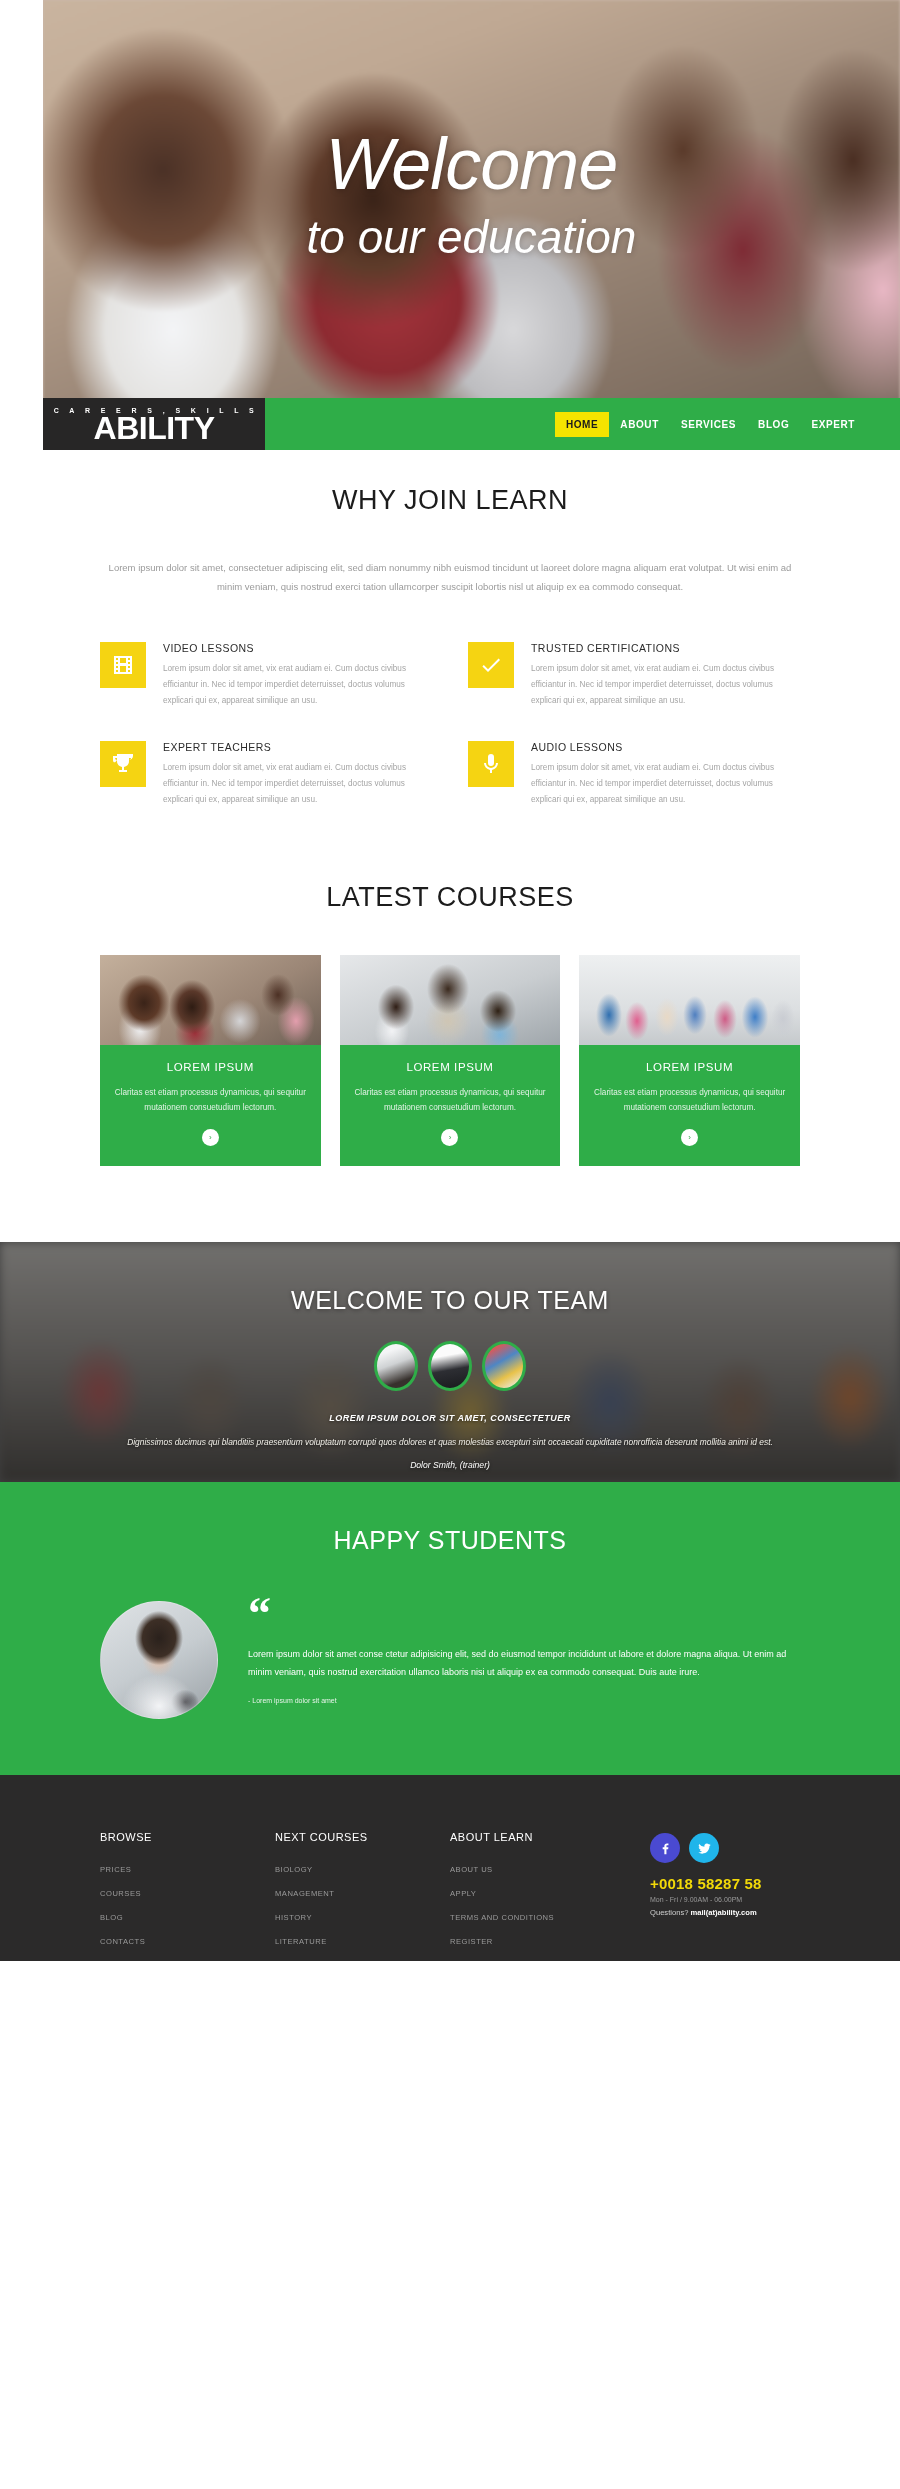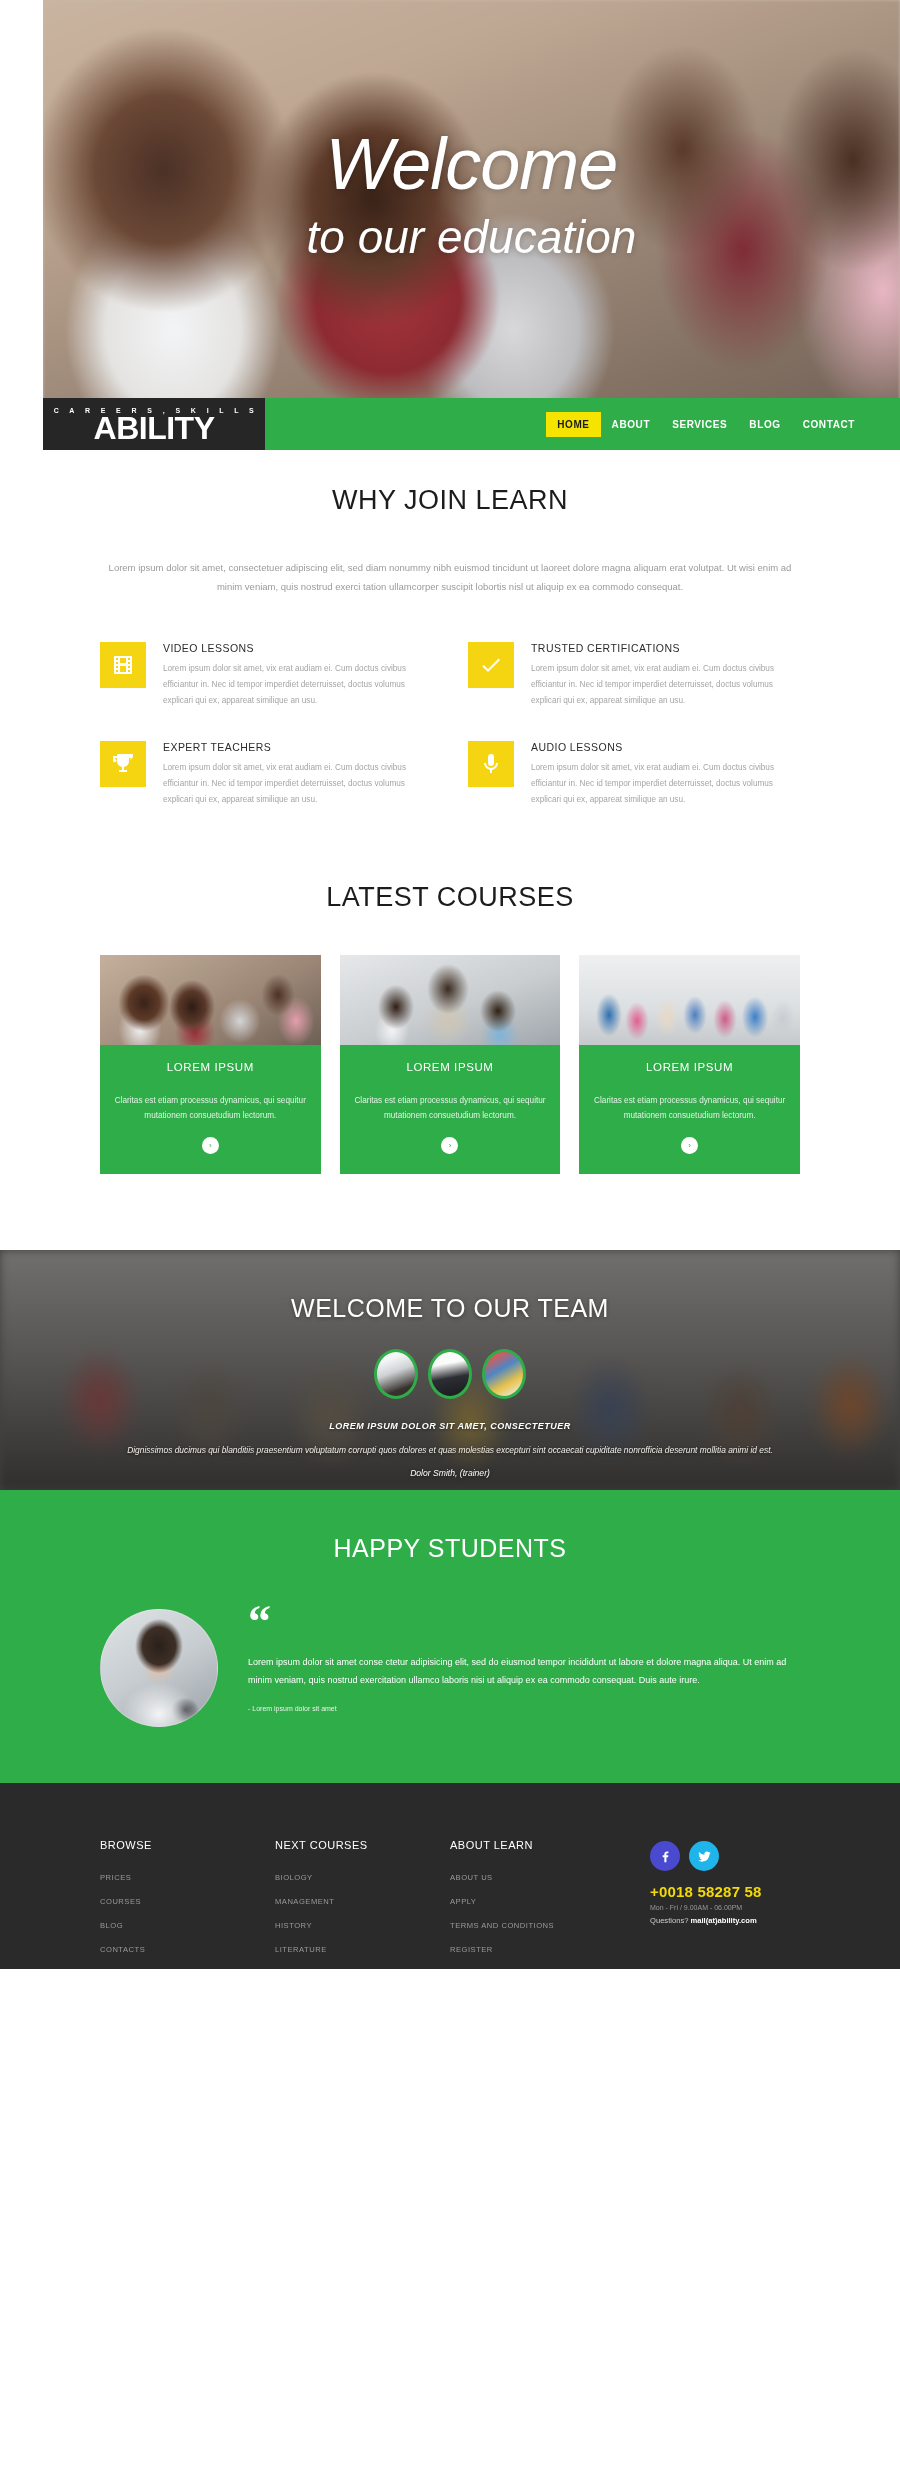--- a/index.html
+++ b/index.html
@@ -202,21 +202,21 @@
       radial-gradient(ellipse 16px 26px at 88px 62px, #e8d9c6 0%, rgba(232,217,198,0) 74%),
       radial-gradient(ellipse 16px 26px at 116px 60px, #4f7fc0 0%, rgba(79,127,192,0) 74%),
       radial-gradient(ellipse 16px 26px at 146px 64px, #cf5c86 0%, rgba(207,92,134,0) 74%),
       radial-gradient(ellipse 18px 28px at 176px 62px, #3f7fc8 0%, rgba(63,127,200,0) 74%),
       radial-gradient(ellipse 16px 26px at 204px 64px, #c9ccd2 0%, rgba(201,204,210,0) 74%),
       linear-gradient(180deg, #eef0f1, #dcdfe1 60%, #c5c9cc);
   }
   .course-body { padding: 16px 14px 20px; text-align: center; }
   .course-title {
     color: #ffffff; font-size: 11.5px;
-    letter-spacing: .6px; margin-bottom: 20px;
+    letter-spacing: .6px; margin-bottom: 12px;
   }
   .course-text {
     color: #e3f3e6; font-size: 8.2px;
     line-height: 1.85;
   }
   .course-arrow {
     margin: 14px auto 0;
     width: 17px; height: 17px; border-radius: 50%;
     background: #ffffff; color: #2fad48;
     font-size: 8px; line-height: 17px;
@@ -380,21 +380,21 @@
     <div class="navbar">
       <div class="logo-block">
         <div class="logo-kicker">C A R E E R S ,  S K I L L S</div>
         <div class="logo-main">ABILITY</div>
       </div>
       <div class="nav-green">
         <a class="nav-item active" href="#">HOME</a>
         <a class="nav-item" href="#">ABOUT</a>
         <a class="nav-item" href="#">SERVICES</a>
         <a class="nav-item" href="#">BLOG</a>
-        <a class="nav-item" href="#">CONTACT</a>
+        <a class="nav-item" href="#">EXPERT</a>
       </div>
     </div>
   </div>
 
   <div class="section why">
     <div class="sec-title">WHY JOIN LEARN</div>
     <div class="why-lead">Lorem ipsum dolor sit amet, consectetuer adipiscing elit, sed diam nonummy nibh euismod tincidunt ut laoreet dolore magna aliquam erat volutpat. Ut wisi enim ad minim veniam, quis nostrud exerci tation ullamcorper suscipit lobortis nisl ut aliquip ex ea commodo consequat.</div>
 
     <div class="features">
 

